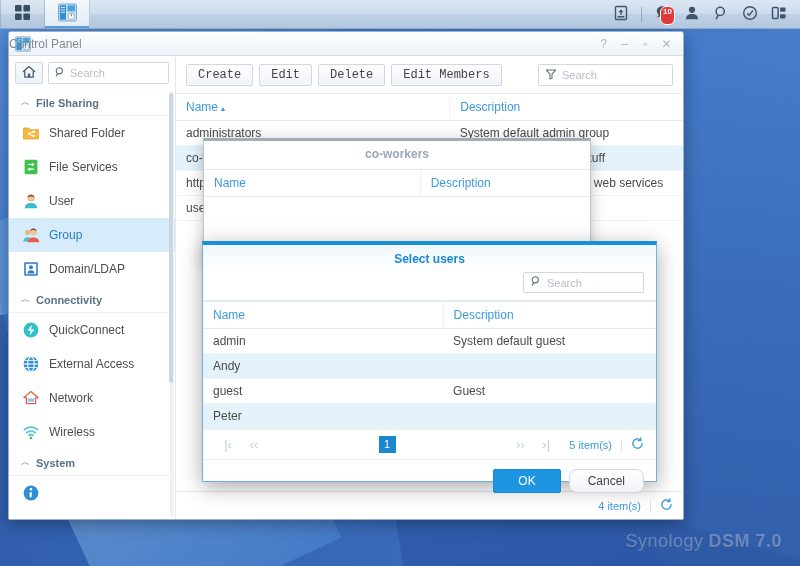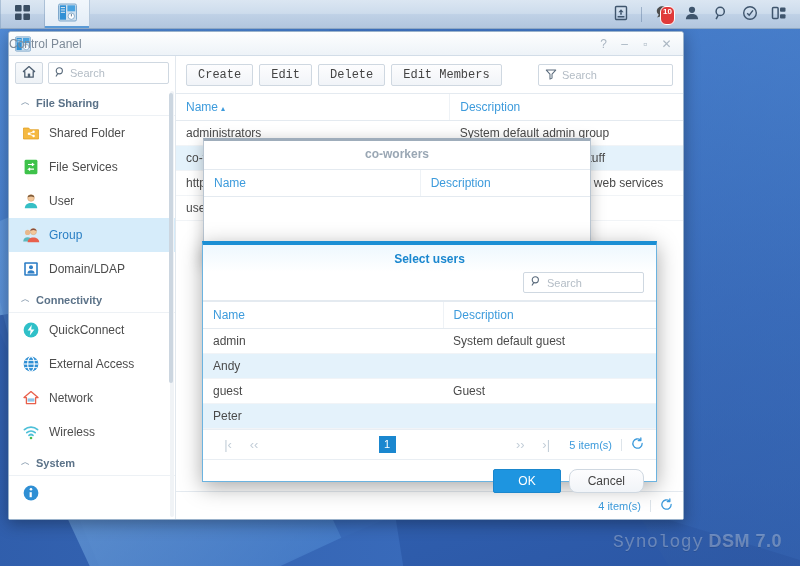--- a/index.html
+++ b/index.html
@@ -38,21 +38,21 @@
         background: linear-gradient(160deg, #8ec0ec 0%, #4e87d0 100%);
         transform: rotate(-25deg); transform-origin: 0 0; opacity:.55; }
 
   #watermark {
     position: absolute; right: 18px; bottom: 14px;
     font-size: 18px; letter-spacing: .5px;
     color: rgba(255,255,255,.30);
     text-shadow: 0 1px 0 rgba(0,0,0,.10);
     user-select: none; white-space: nowrap;
   }
-  #watermark .wm-brand { font-weight: 400; font-family: Liberation Mono, monospace; }
+  #watermark .wm-brand { font-weight: 400; }
   #watermark .wm-prod { font-weight: 700; margin-left: 5px; }
 
   
   #taskbar {
     position: absolute; left: 0; top: 0; width: 800px; height: 29px;
     background: linear-gradient(180deg, #dbe6f2 0%, #cddcec 48%, #bfd1e6 52%, #b2c6de 100%);
     border-bottom: 1px solid #8fa8c4;
     display: flex; align-items: stretch; z-index: 50;
   }
   .tb-left { display: flex; align-items: stretch; }

